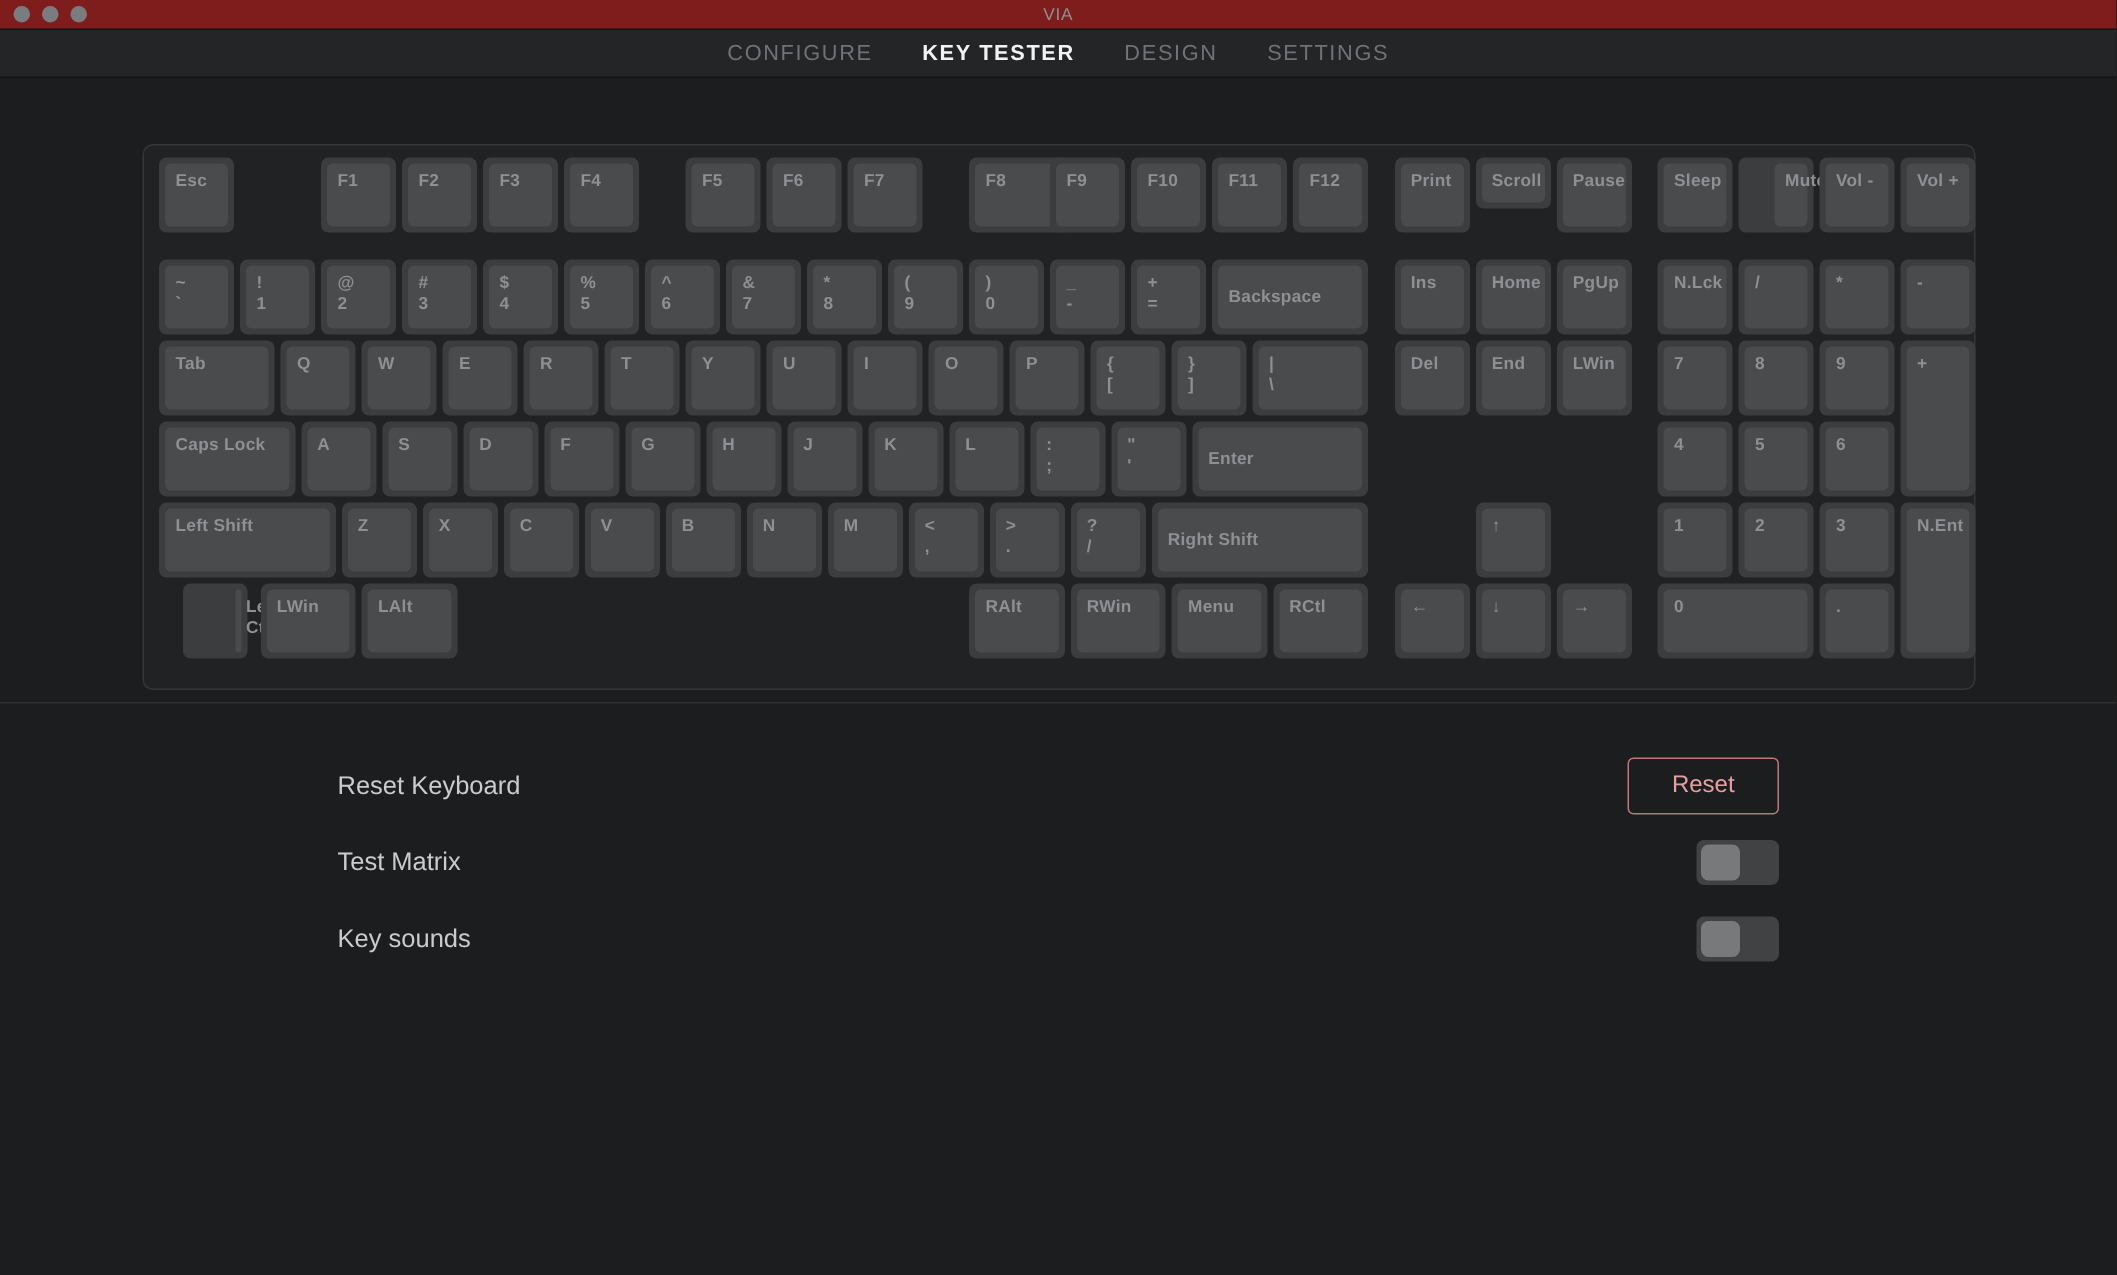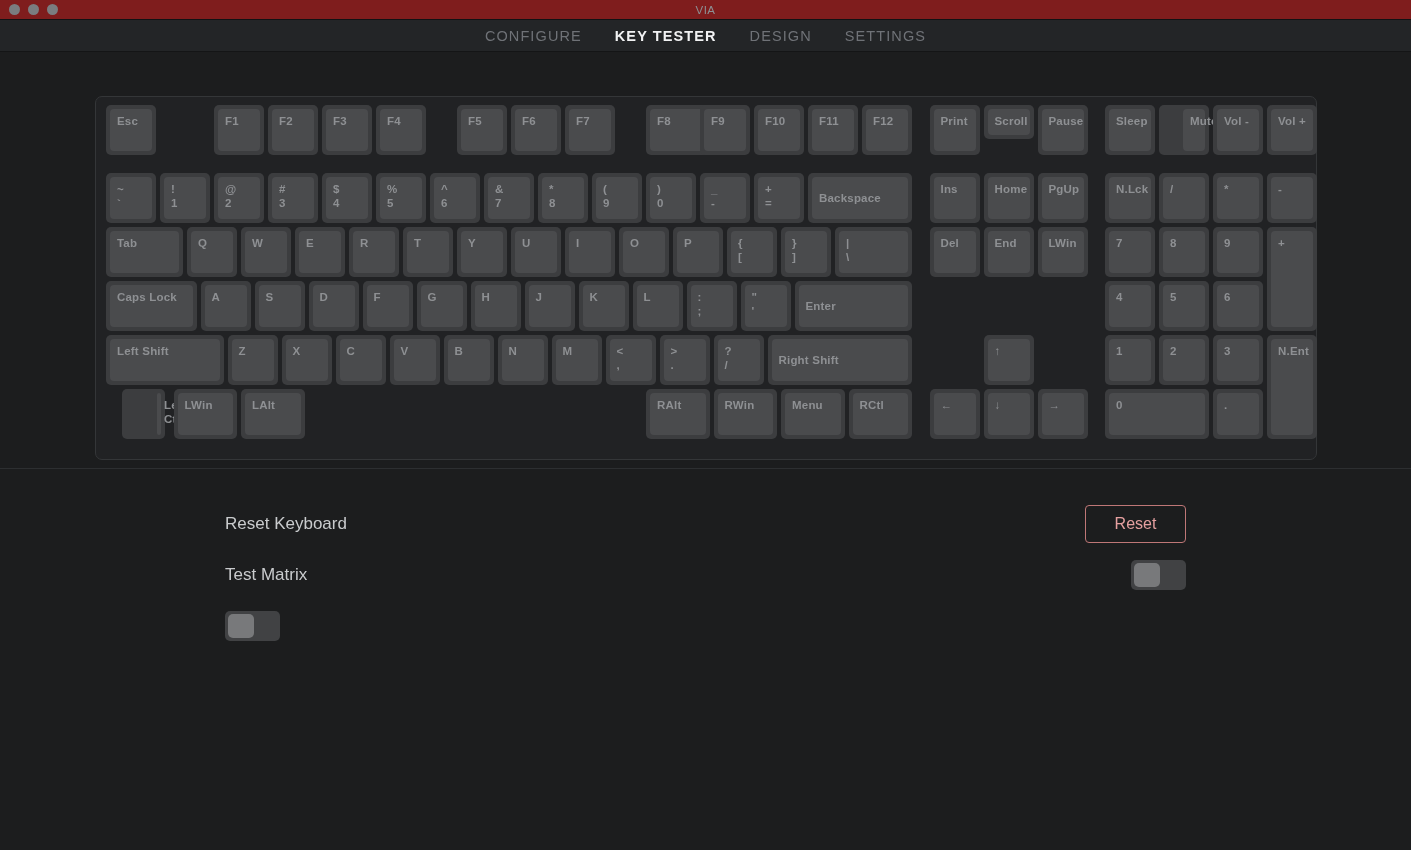--- a/index.html
+++ b/index.html
@@ -714,17 +714,18 @@
       <div class="row-label">Reset Keyboard</div>
       <button class="reset-btn">Reset</button>
     </div>
     <div class="row">
       <div class="row-label">Test Matrix</div>
       <div class="toggle">
         <div class="knob"></div>
       </div>
     </div>
     <div class="row">
+      <div class="row-label">Key sounds</div>
       <div class="toggle">
         <div class="knob"></div>
       </div>
     </div>
   </div>
 
 </body></html>

